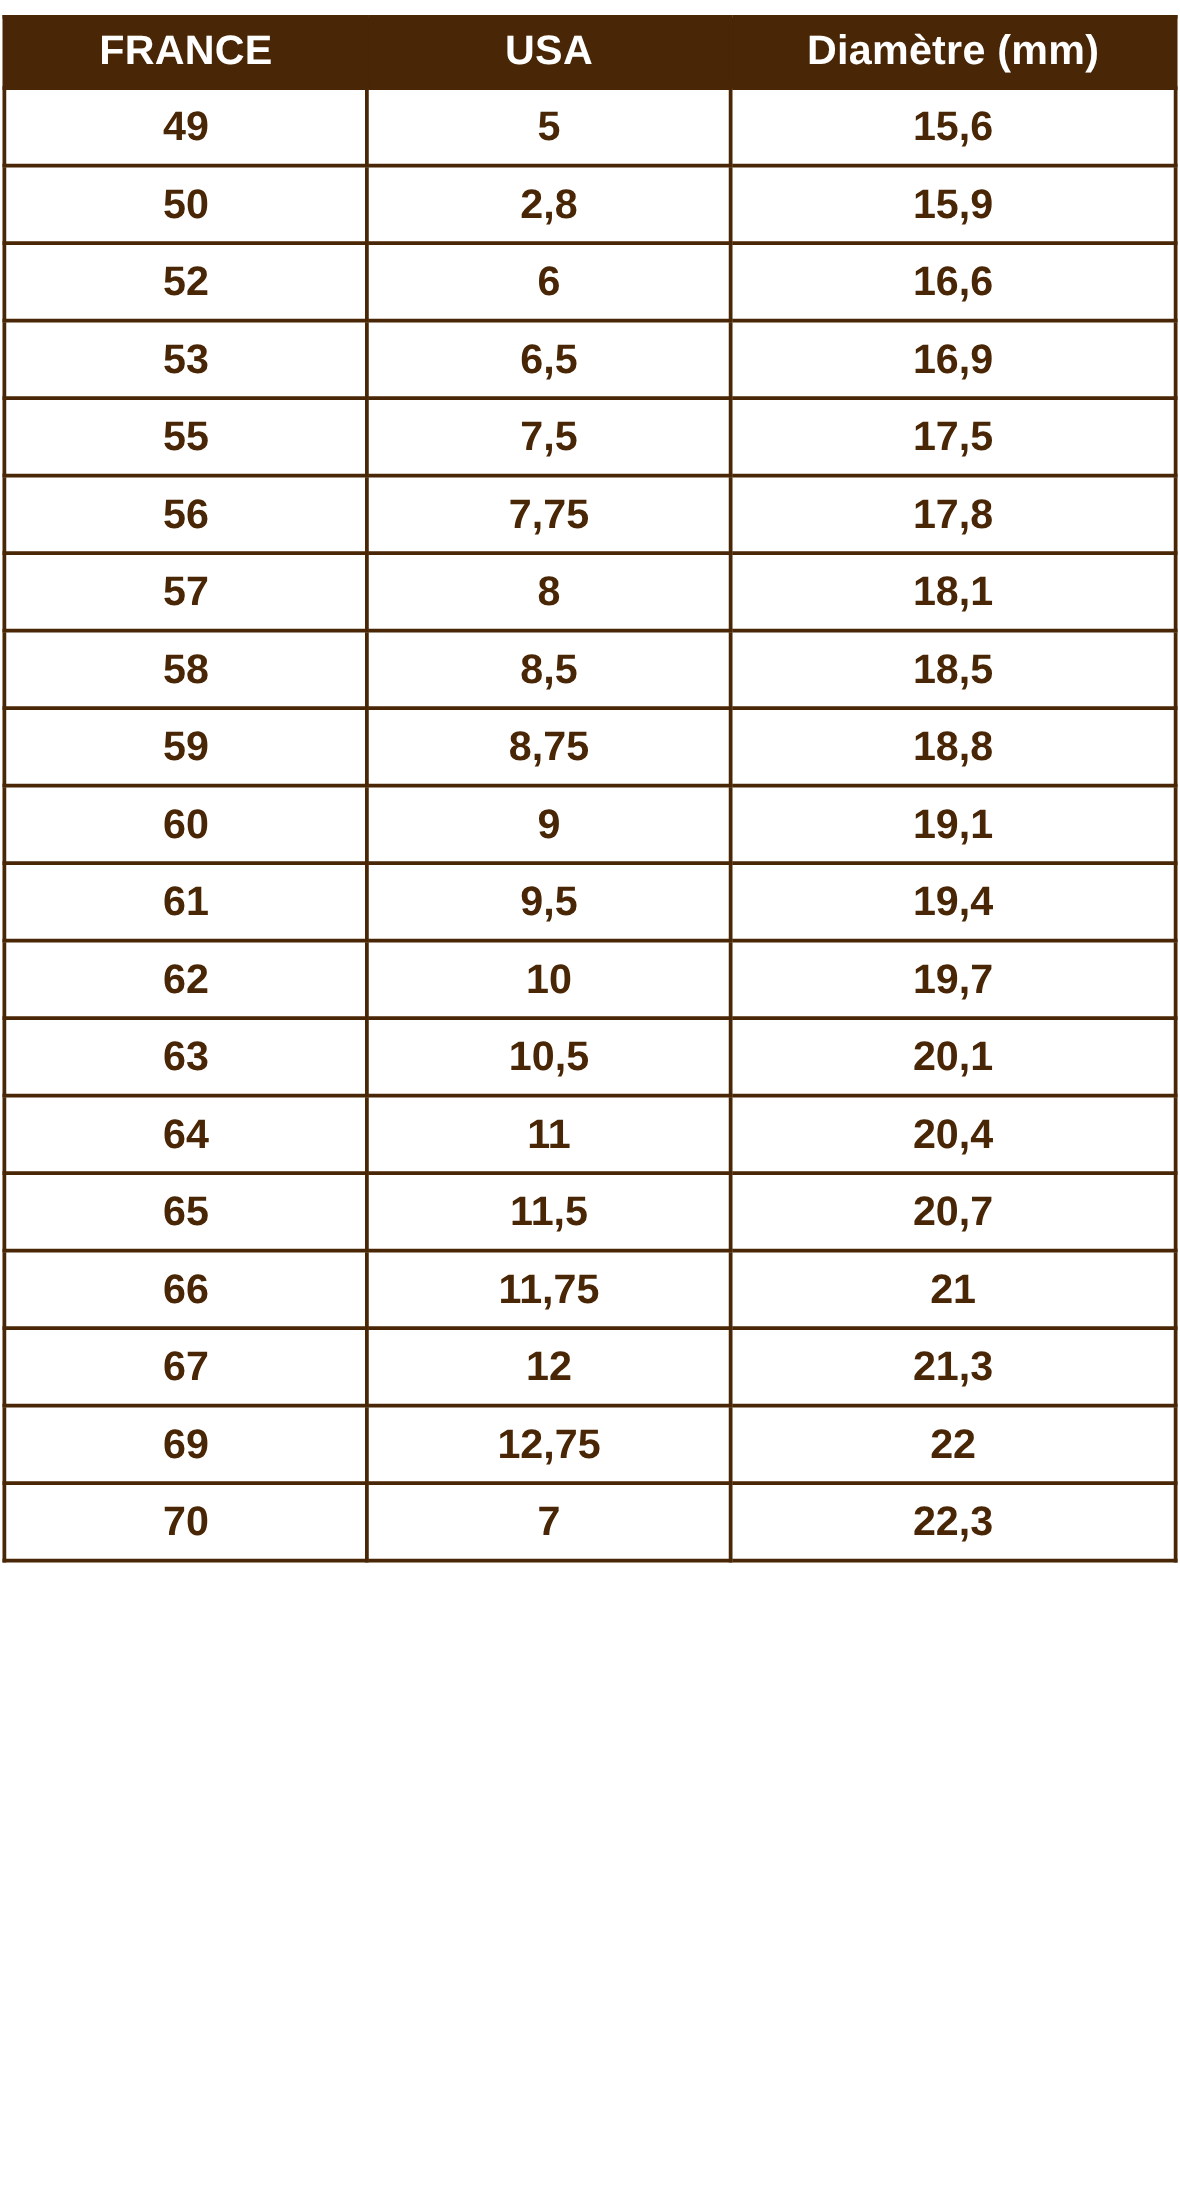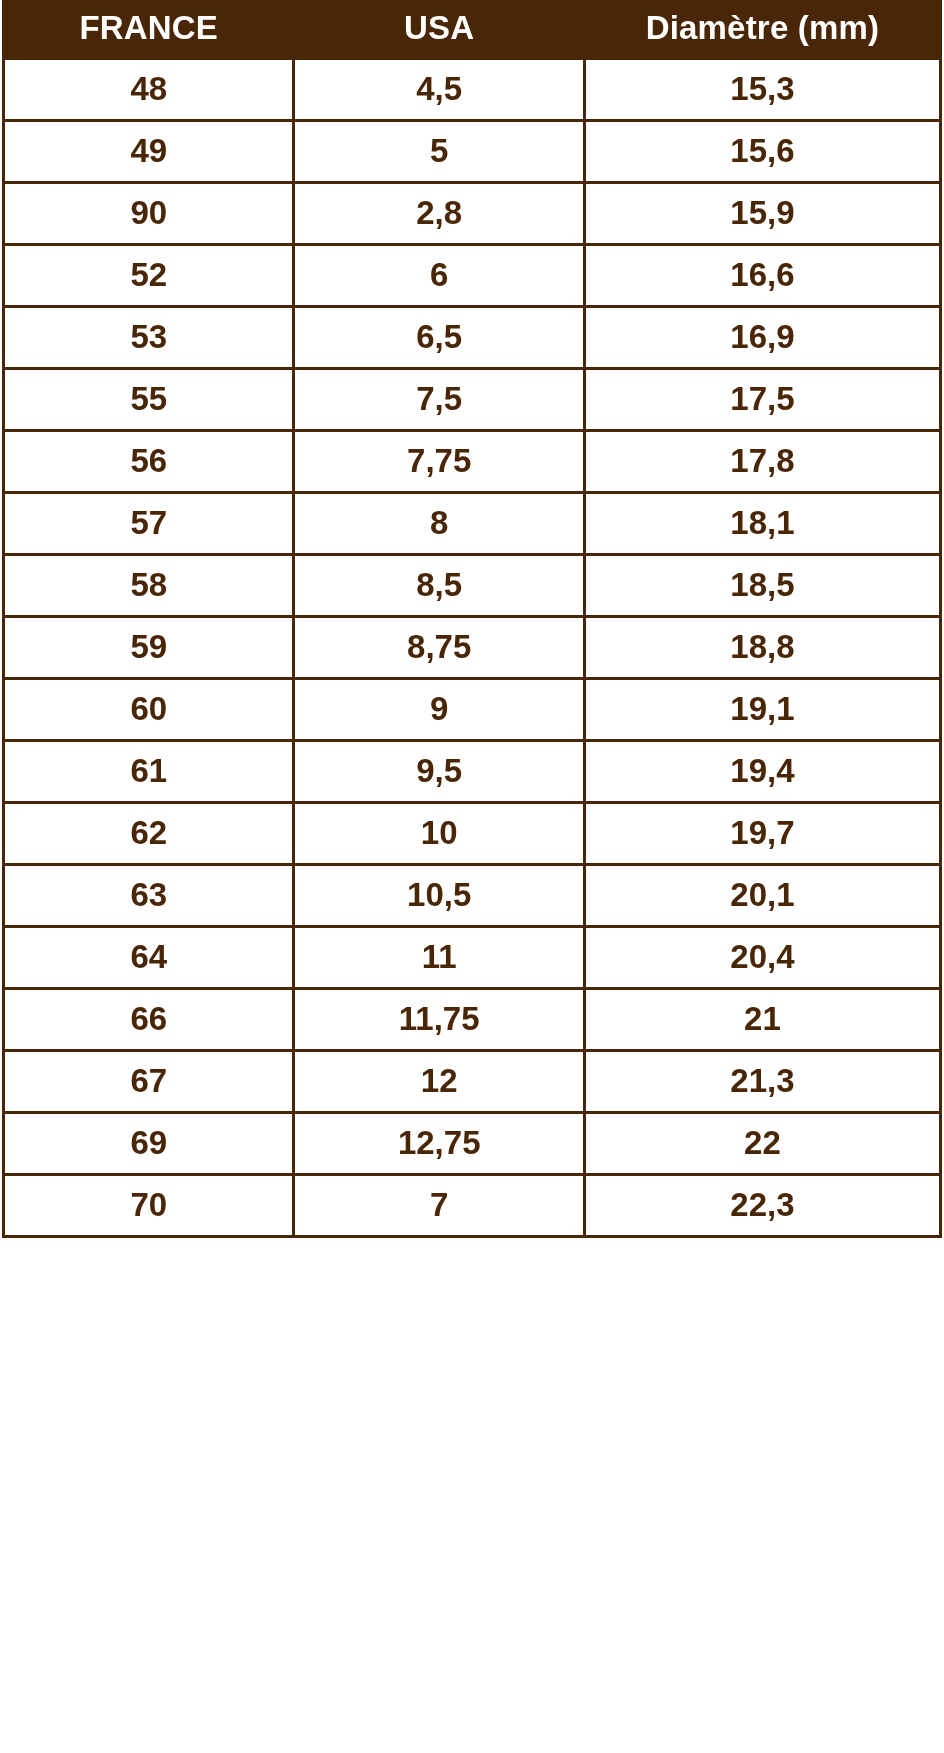--- a/index.html
+++ b/index.html
@@ -7,21 +7,21 @@
     padding: 0;
     background: #ffffff;
   }
   body {
     width: 944px;
     font-family: "Liberation Sans", sans-serif;
   }
   .table-wrap {
     width: 944px;
     box-sizing: border-box;
-    padding: 0 2px;
+    padding: 12px 2px;
   }
   table.size-table {
     border-collapse: collapse;
     width: 100%;
     table-layout: fixed;
   }
   table.size-table col.c-france { width: 31%; }
   table.size-table col.c-usa    { width: 31%; }
   table.size-table col.c-diam   { width: 38%; }
 
@@ -62,31 +62,26 @@
     </colgroup>
     <thead>
       <tr>
         <th>FRANCE</th>
         <th>USA</th>
         <th>Diamètre (mm)</th>
       </tr>
     </thead>
     <tbody id="table-body">
         <tr>
-          <td>48</td>
-          <td>4,5</td>
-          <td>15,3</td>
-        </tr>
-        <tr>
           <td>49</td>
           <td>5</td>
           <td>15,6</td>
         </tr>
         <tr>
-          <td>90</td>
+          <td>50</td>
           <td>2,8</td>
           <td>15,9</td>
         </tr>
         <tr>
           <td>52</td>
           <td>6</td>
           <td>16,6</td>
         </tr>
         <tr>
           <td>53</td>
@@ -137,20 +132,25 @@
           <td>63</td>
           <td>10,5</td>
           <td>20,1</td>
         </tr>
         <tr>
           <td>64</td>
           <td>11</td>
           <td>20,4</td>
         </tr>
         <tr>
+          <td>65</td>
+          <td>11,5</td>
+          <td>20,7</td>
+        </tr>
+        <tr>
           <td>66</td>
           <td>11,75</td>
           <td>21</td>
         </tr>
         <tr>
           <td>67</td>
           <td>12</td>
           <td>21,3</td>
         </tr>
         <tr>

